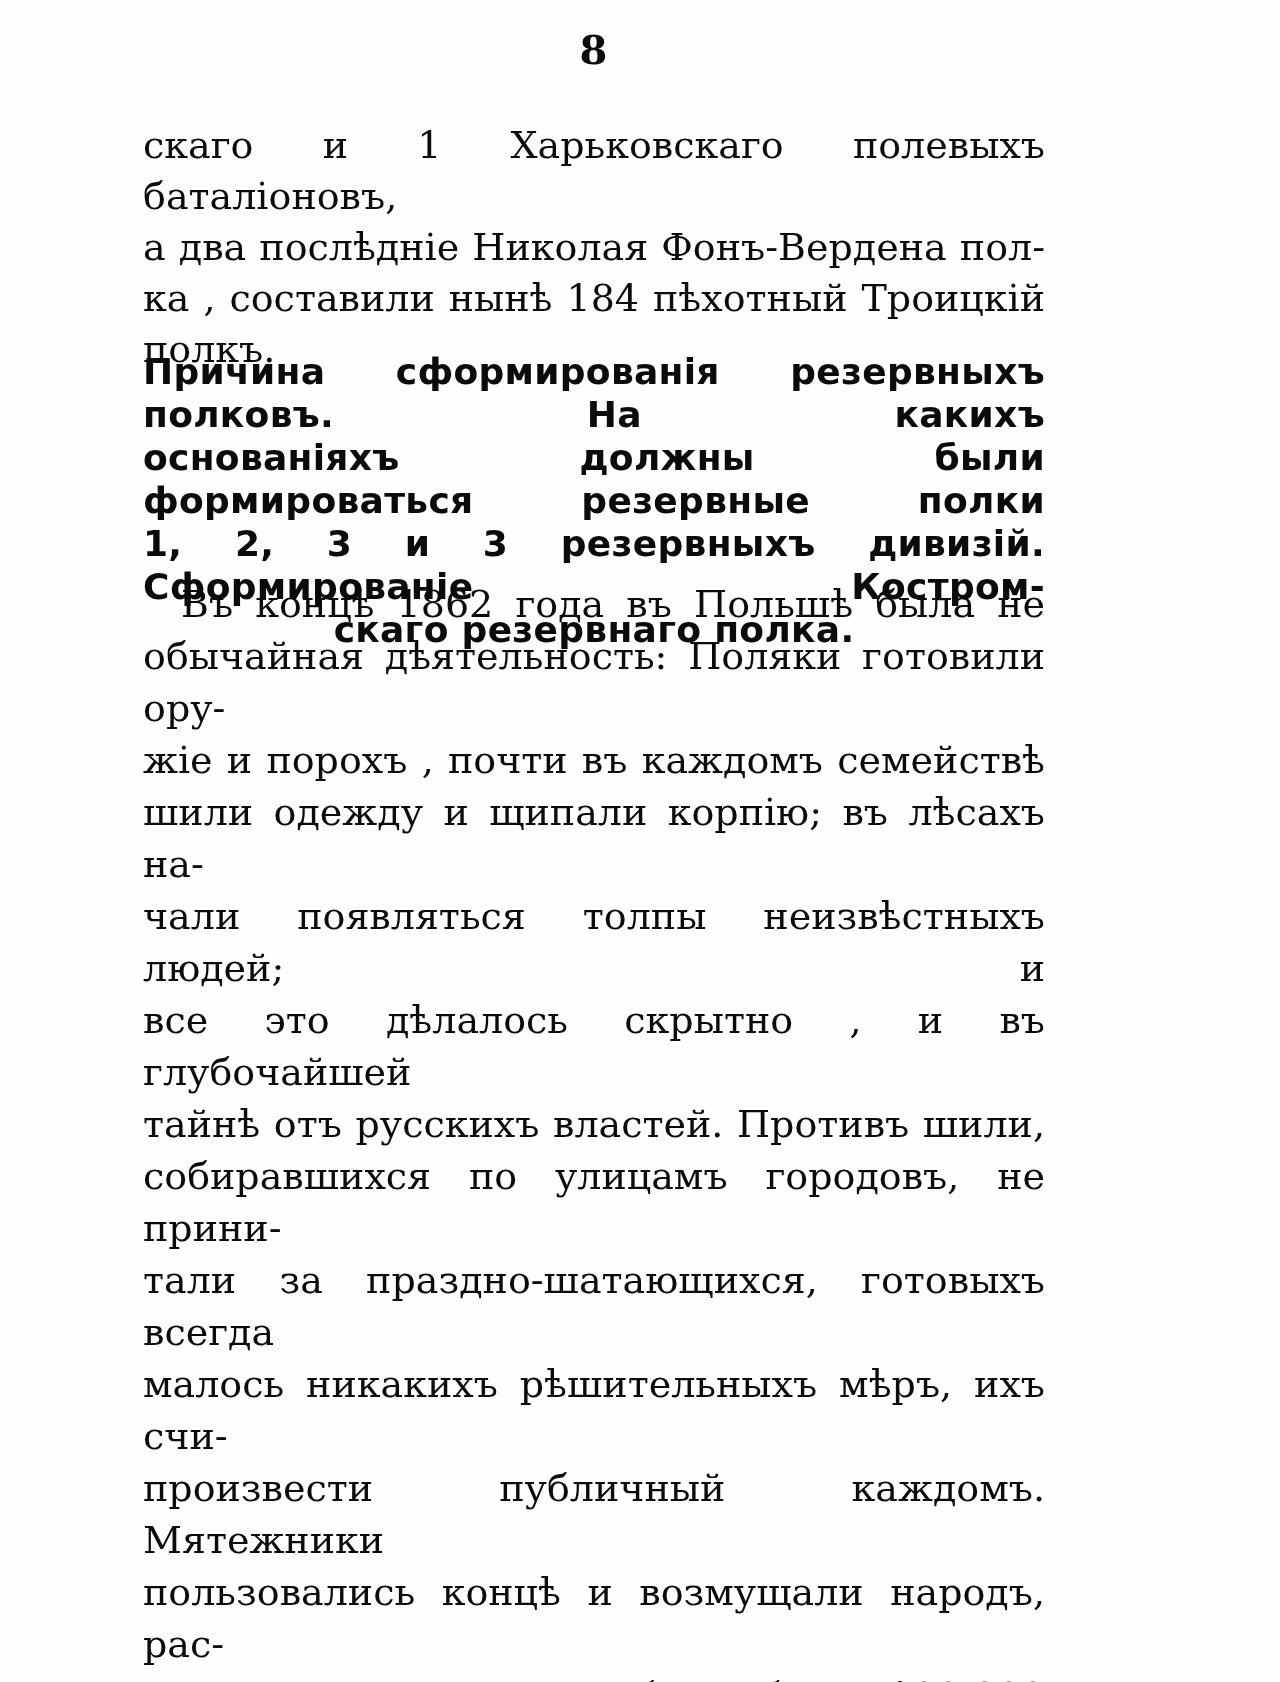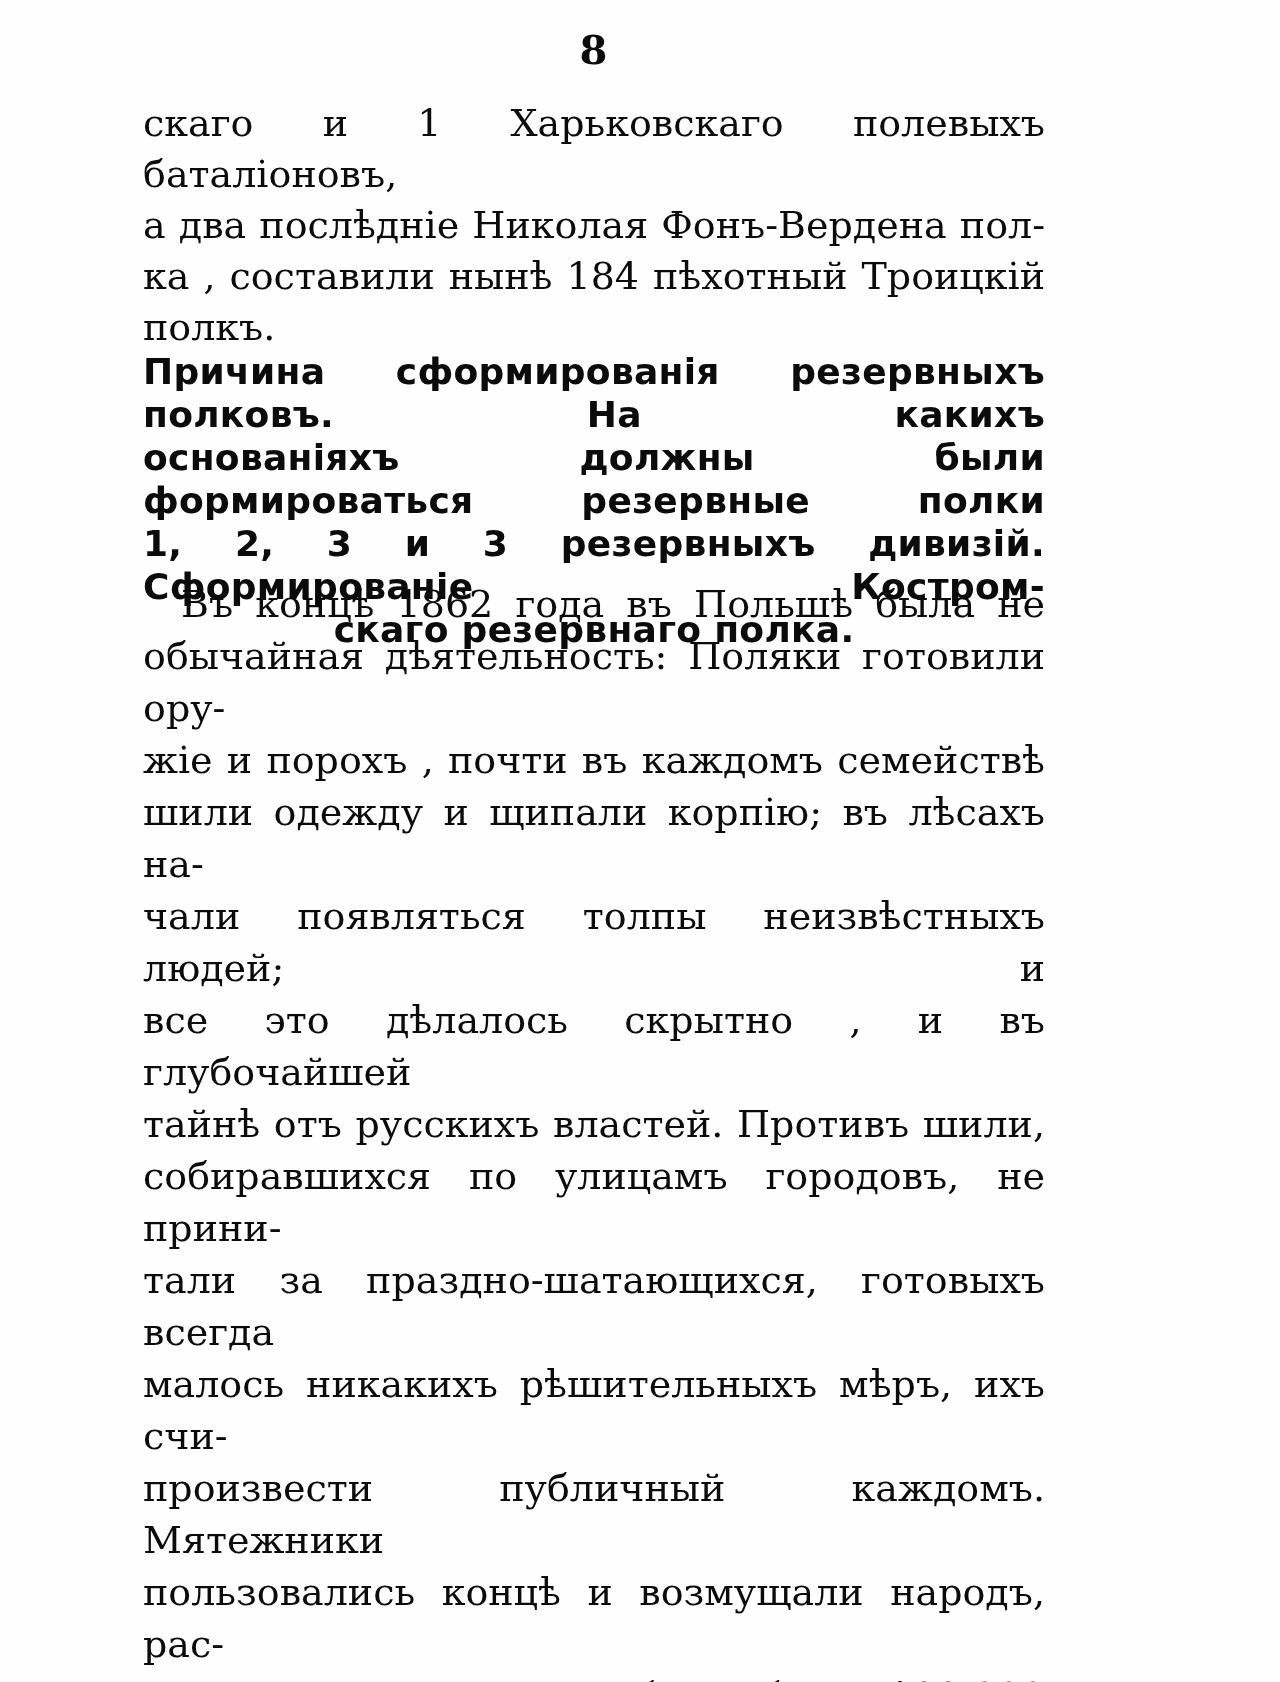--- a/index.html
+++ b/index.html
@@ -28,21 +28,21 @@
     width: 902px;
   }
   .page-number {
     top: 26px;
     font-size: 40px;
     font-weight: bold;
     text-align: center;
     letter-spacing: 1px;
   }
   .continuation {
-    top: 98px;
+    top: 120px;
     font-size: 38px;
     line-height: 51px;
   }
   .heading {
     top: 350px;
     font-family: "DejaVu Sans", sans-serif;
     font-weight: bold;
     font-size: 36px;
     line-height: 43px;
     letter-spacing: 0.3px;

